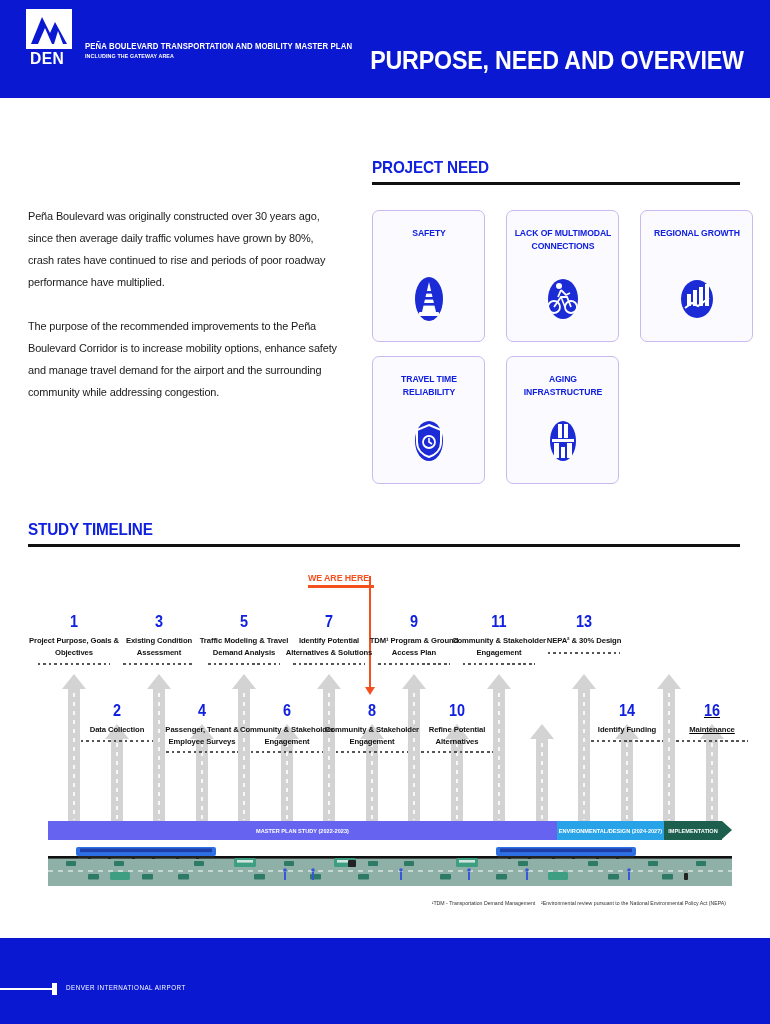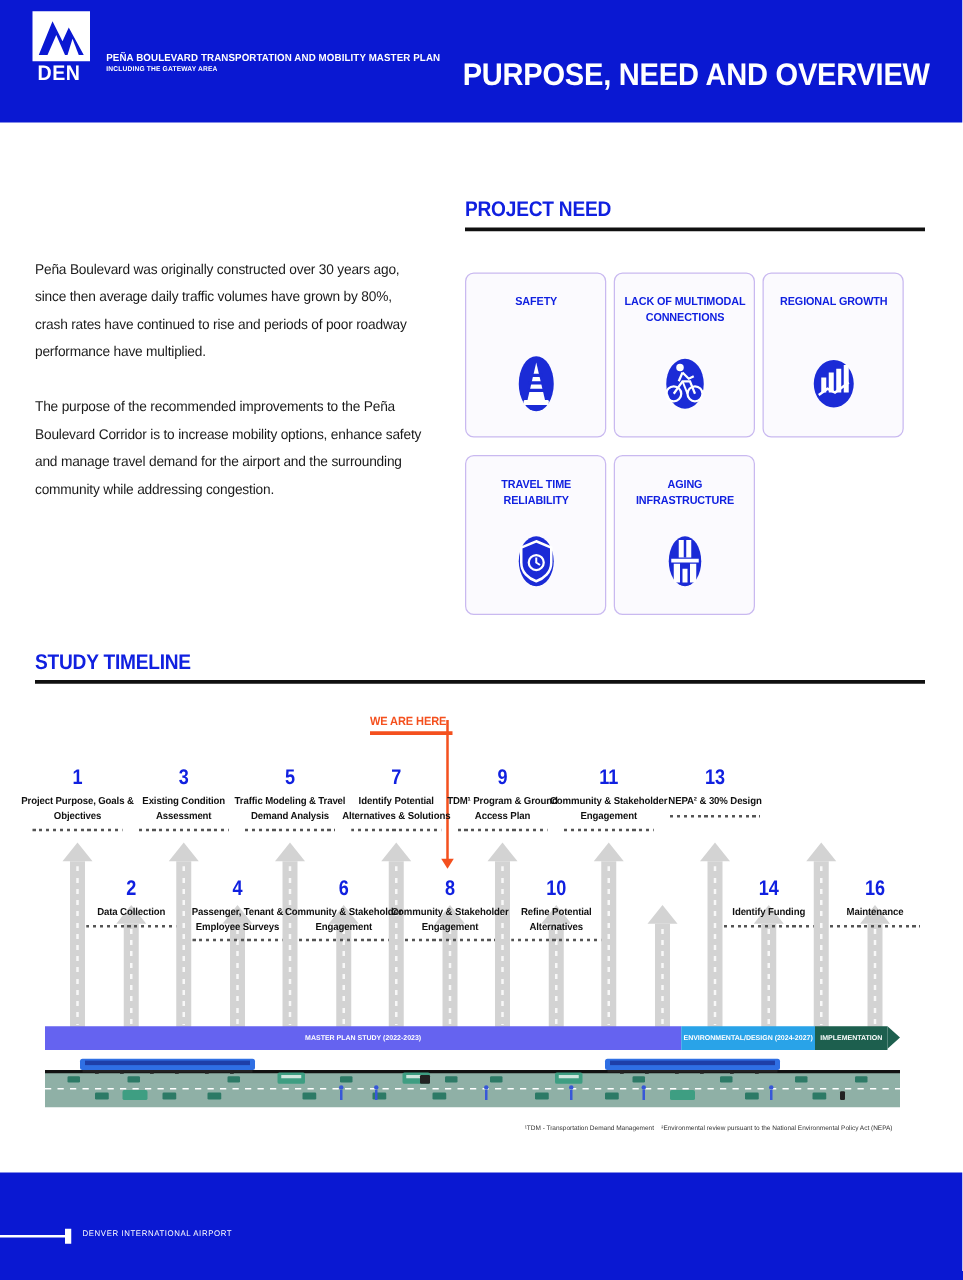--- a/index.html
+++ b/index.html
@@ -59,43 +59,43 @@
   .purpose-body { position:absolute; left:28px; top:205px; width:320px; }
   .purpose-body p {
     font-size:11.3px; line-height:22px; color:#1a1a1a;
     letter-spacing:-0.15px;
     transform:scaleX(0.97); transform-origin:left top;
   }
   .purpose-body p + p { margin-top:22px; }
 
   
   .need-grid {
-    position:absolute; left:372px; top:218px; width:368px;
+    position:absolute; left:372px; top:210px; width:368px;
     display:grid; grid-template-columns: repeat(3, 113px);
-    gap: 14px 6px;
+    gap: 14px 21px;
   }
   .need-card {
     width:113px; height:132px; border:1px solid #C9B9F0; border-radius:7px;
     background:#FBFAFE; display:flex; flex-direction:column; align-items:center;
     padding-top:16px;
   }
   .need-card .title {
     color:#1020E0; font-size:9.3px; font-weight:bold; text-align:center;
     line-height:13px; letter-spacing:-0.1px; width:104px;
     transform:scaleX(0.93); transform-origin:center top;
   }
   .need-card .ico-wrap {
     margin-top:auto; margin-bottom:16px;
     width:42px; height:52px; display:flex; align-items:center; justify-content:center;
   }
   .need-card.row2 { height:128px; }
   .badge-ellipse { display:block; }
 
   
-  .tl-root { position:absolute; left:0; top:556px; width:756px; height:350px; }
+  .tl-root { position:absolute; left:12px; top:556px; width:756px; height:350px; }
 
   .we-are-here {
     position:absolute; left:296px; top:16px;
   }
   .we-are-here .wah-text {
     color:#F4501E; font-size:9.5px; font-weight:bold; letter-spacing:-0.1px;
     white-space:nowrap; transform:scaleX(0.93); transform-origin:left center;
   }
   .we-are-here .wah-rule { margin-top:2px; width:66px; height:2.5px; background:#F4501E; }
   .wah-stem {
@@ -429,21 +429,21 @@
     <div class="tl-item bot" style="left:393px; top:147px;">
       <span class="num">10</span>
       <div class="lbl">Refine Potential Alternatives</div>
       <div class="dots"></div>
     </div>
     <div class="tl-item bot" style="left:563px; top:147px;">
       <span class="num">14</span>
       <div class="lbl">Identify Funding</div>
       <div class="dots"></div>
     </div>
-    <div class="tl-item bot" style="left:648px; top:147px;">
+    <div class="tl-item bot" style="left:648px; top:147px;text-decoration:underline;">
       <span class="num">16</span>
       <div class="lbl">Maintenance</div>
       <div class="dots"></div>
     </div>
 
     <div class="phase-bar">
       <div class="phase-seg ph-1">MASTER PLAN STUDY  (2022-2023)</div>
       <div class="phase-seg ph-2">ENVIRONMENTAL/DESIGN (2024-2027)</div>
       <div class="phase-seg ph-3">IMPLEMENTATION</div>
       <div class="ph-tip"></div>

